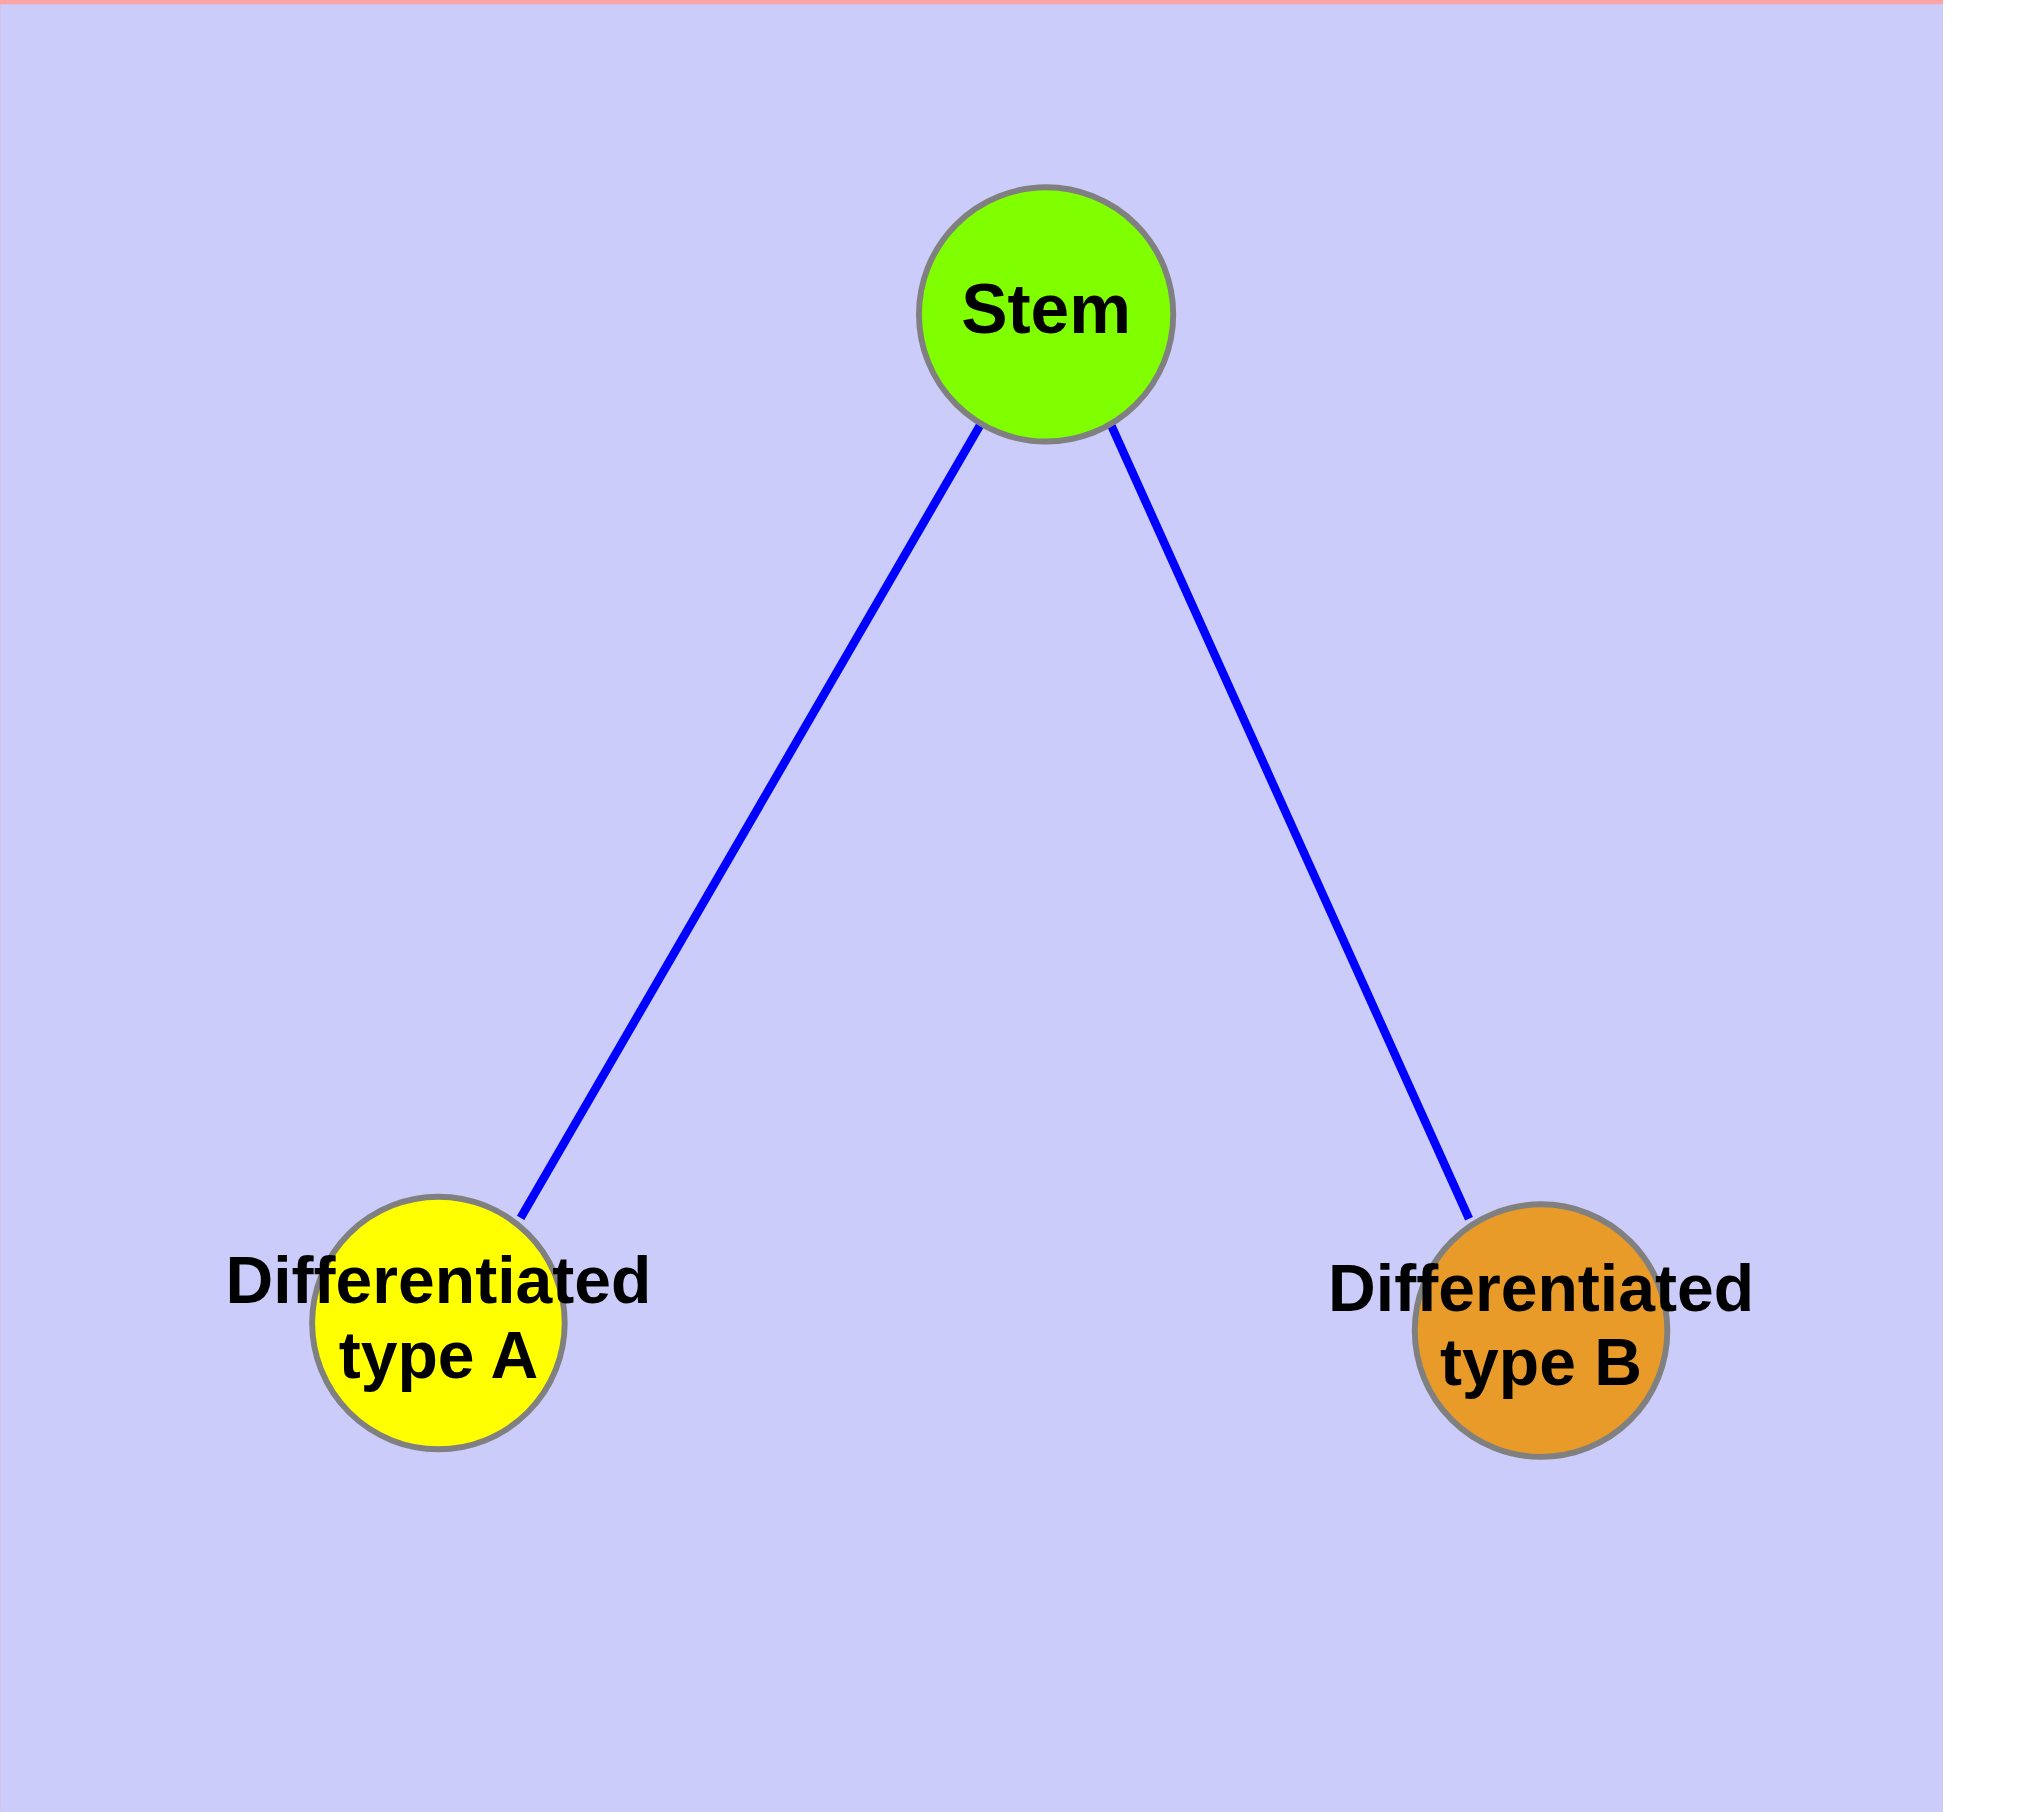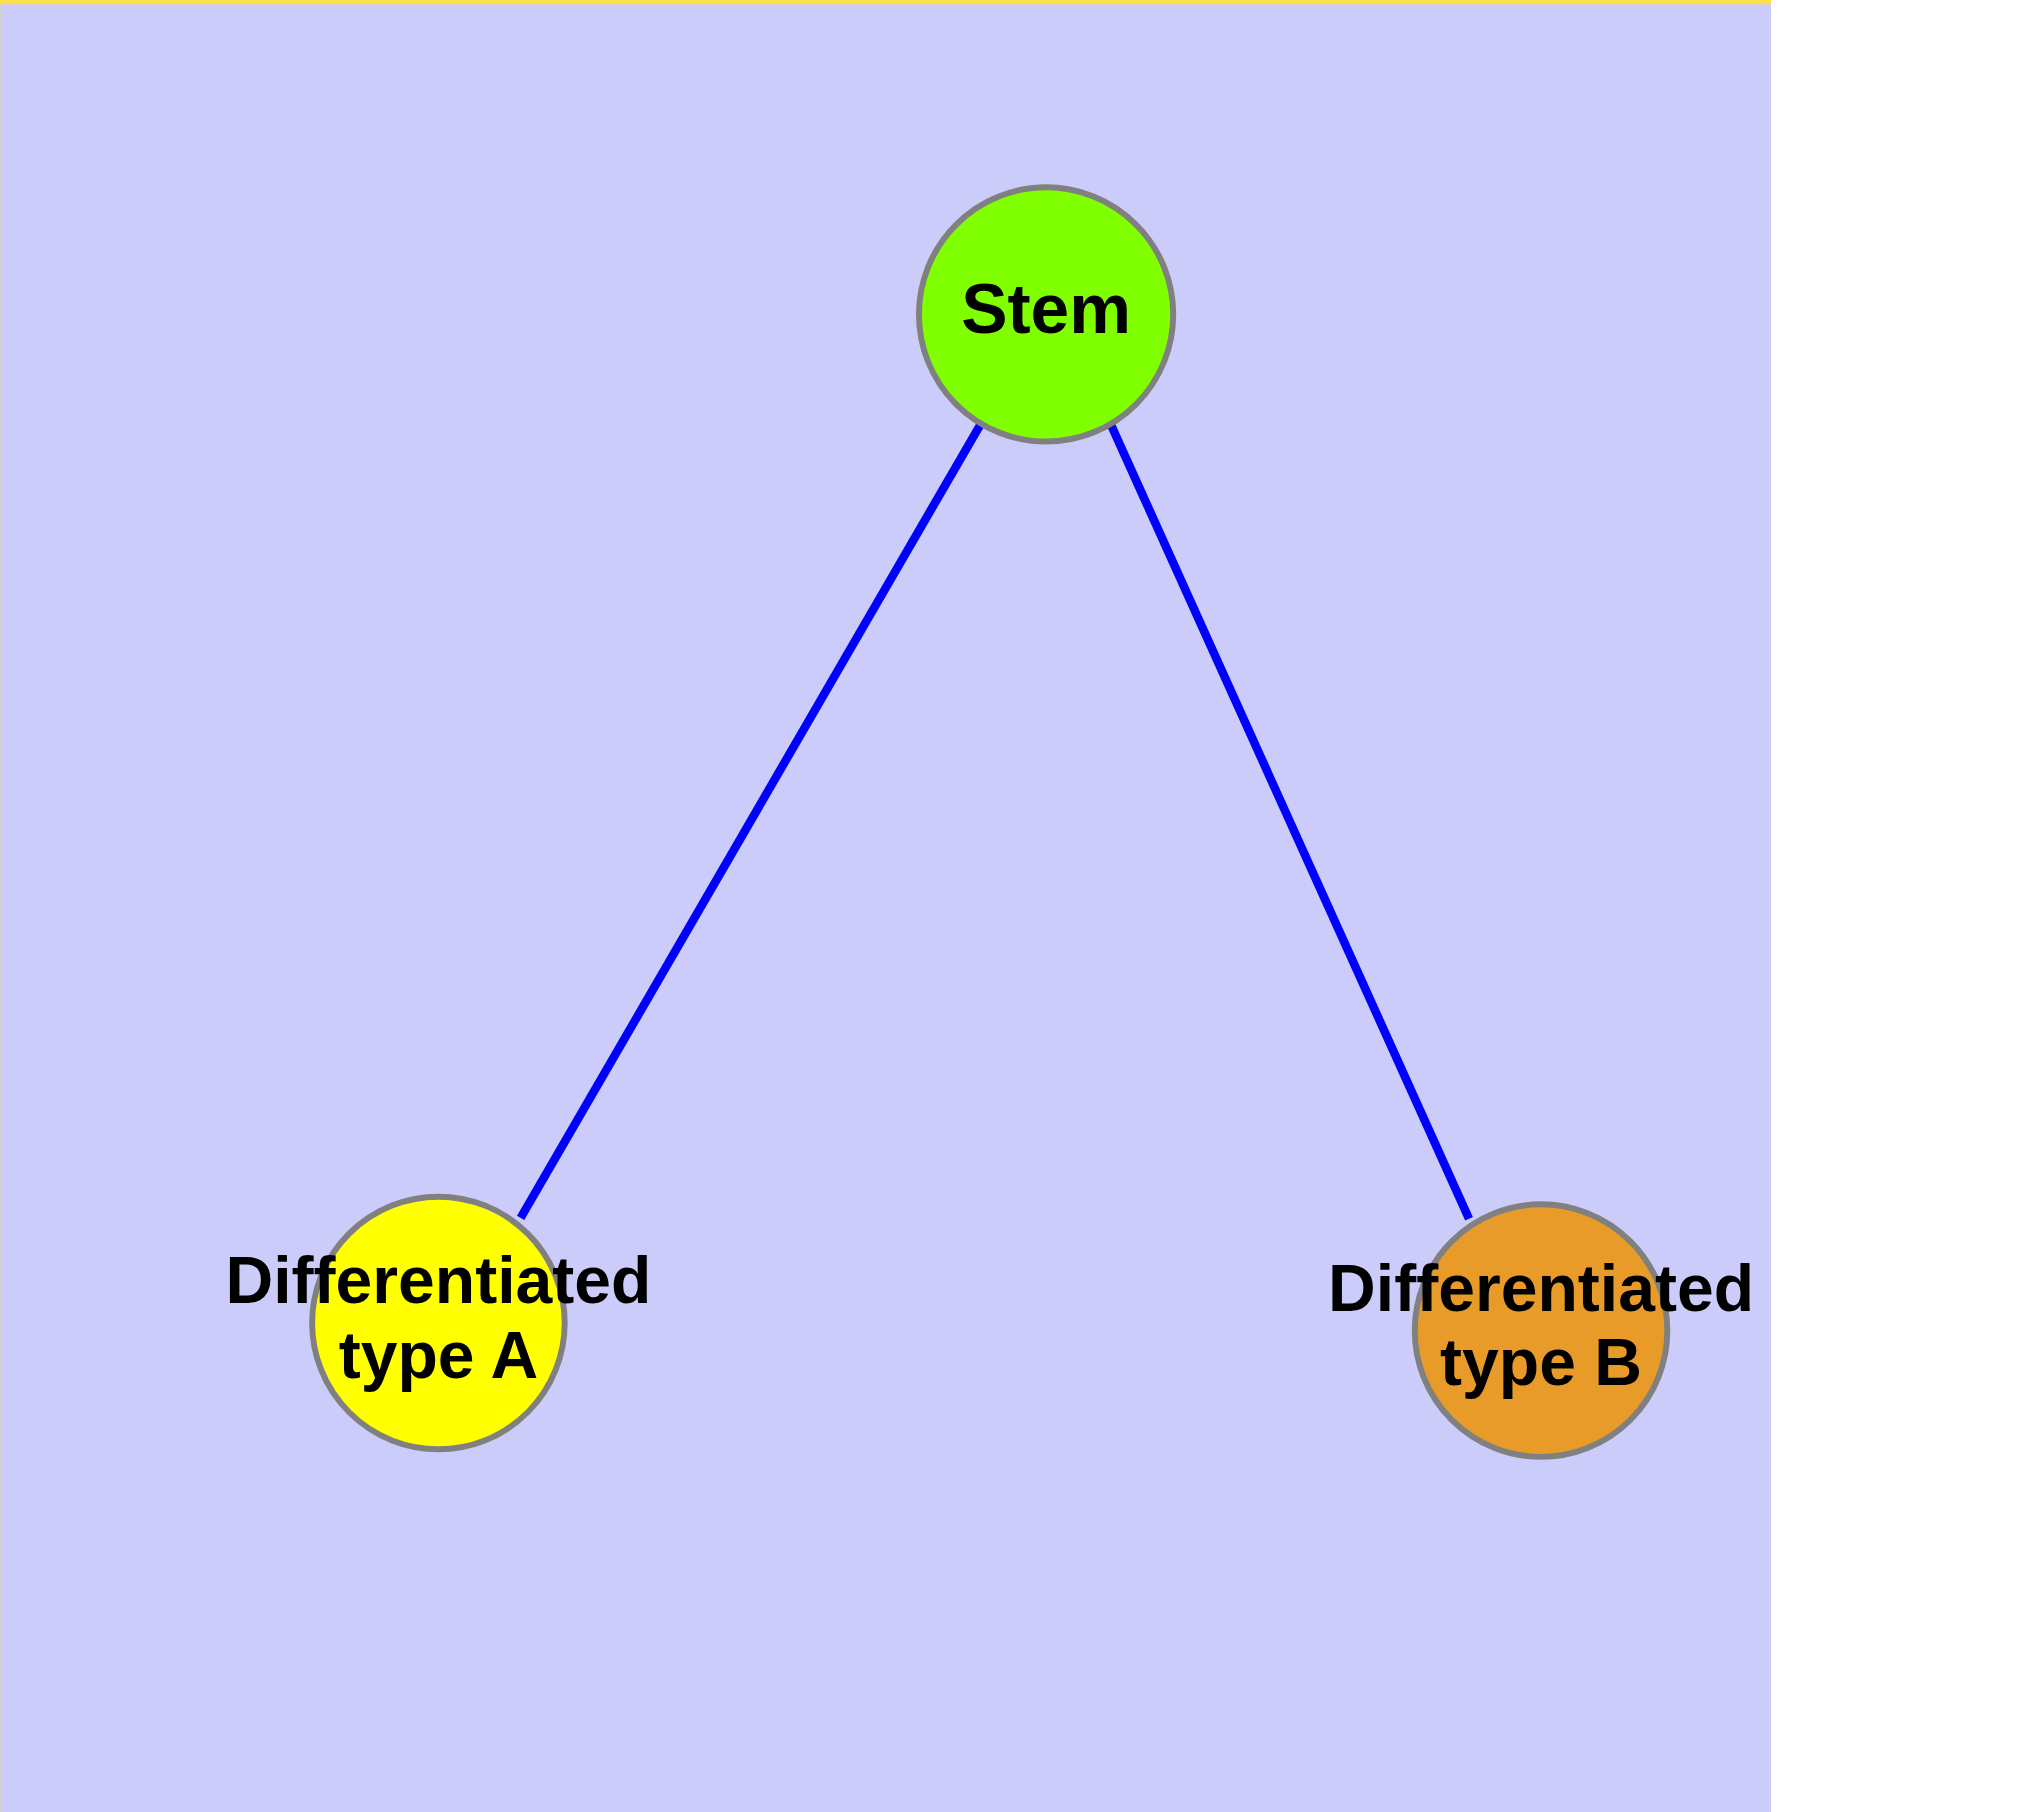--- a/index.html
+++ b/index.html
@@ -27,21 +27,21 @@
     font-family: "Liberation Sans", sans-serif;
     font-weight: bold;
     fill: #000000;
     text-anchor: middle;
     dominant-baseline: middle;
   }
 </style>
 </head>
 <body>
 
-<div id="canvas" style="width: 1771px; height: 1812px; background: #fde047;">
+<div id="canvas" style="width: 1943px; height: 1812px; background: #fca5a5;">
   <svg id="graph-svg" viewBox="0 0 2384 2138" xmlns="http://www.w3.org/2000/svg">
     <rect id="bg-rect" x="0" y="5" width="2384" height="2133" fill="#CCCCFA"></rect>
     <g id="edges-group">
         <line x1="1157" y1="500" x2="614" y2="1437" stroke="#0000FF" stroke-width="10" stroke-linecap="butt"></line>
         <line x1="1310" y1="500" x2="1733" y2="1438" stroke="#0000FF" stroke-width="10" stroke-linecap="butt"></line>
       </g>
     <g id="nodes-group">
         <g>
           <circle cx="1234" cy="371" r="150" fill="#7FFF00" stroke="#808080" stroke-width="7"></circle>
           <text x="1234" y="371" class="node-label" font-size="82" fill="#000000">Stem</text>

